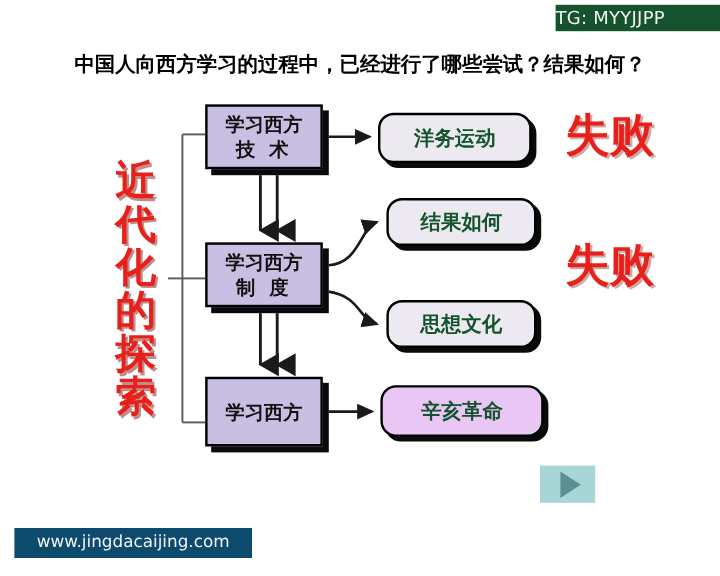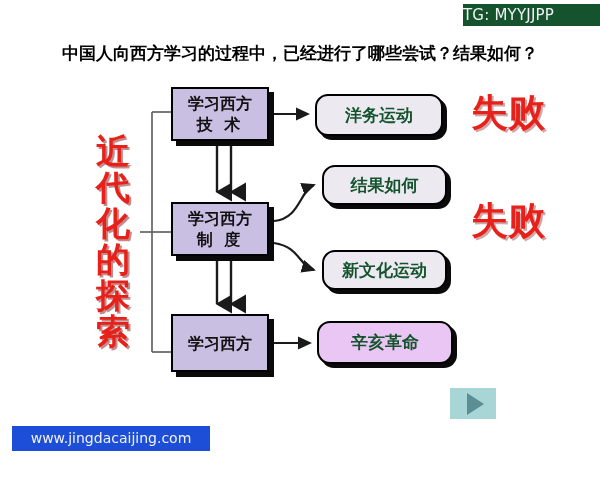--- a/index.html
+++ b/index.html
@@ -30,24 +30,24 @@
     font-size: 15px;
     line-height: 22px;
     letter-spacing: 0.2px;
     white-space: nowrap;
   }
 
   
   .url-bar {
     position: absolute;
     left: 12px;
-    top: 426px;
+    top: 440px;
     width: 198px;
     height: 25px;
-    background: #1d4ed8;
+    background: #0c4a6e;
     color: #f2f2f2;
     font-size: 14px;
     line-height: 25px;
     text-align: center;
     white-space: nowrap;
   }
 
   
   .title {
     position: absolute;
@@ -225,21 +225,21 @@
     <div class="l1">学习西方</div>
     <div class="l2">制 度</div>
   </div>
 
   <div class="stage-box" id="box-culture">
     <div class="l1">学习西方</div>
   </div>
 
   <div class="event-box" id="event-yangwu">洋务运动</div>
   <div class="event-box" id="event-wuxu">结果如何</div>
-  <div class="event-box" id="event-xinhai">新文化运动</div>
+  <div class="event-box" id="event-xinhai">思想文化</div>
   <div class="event-box" id="event-xinwenhua">辛亥革命</div>
 
   <div class="fail-label" id="fail-1">失败</div>
   <div class="fail-label" id="fail-2">失败</div>
 
   <div class="play-btn">
     <div class="tri"></div>
   </div>
 
   <div class="url-bar">www.jingdacaijing.com</div>

